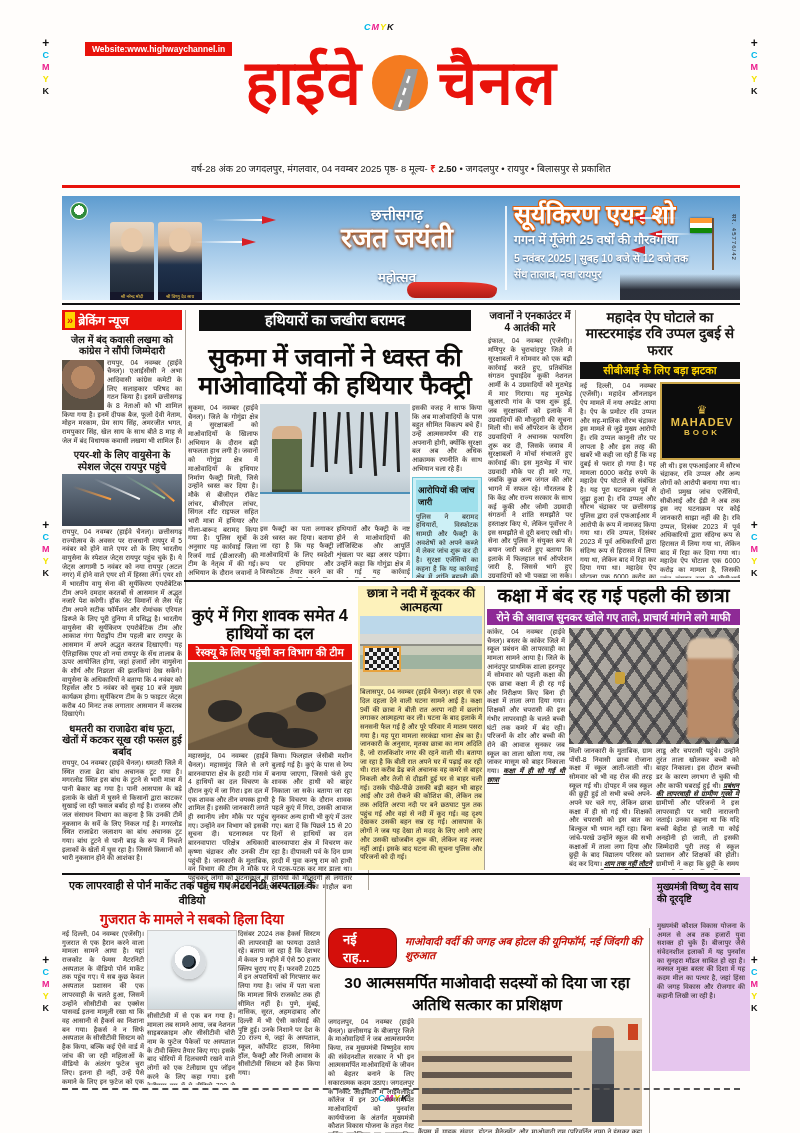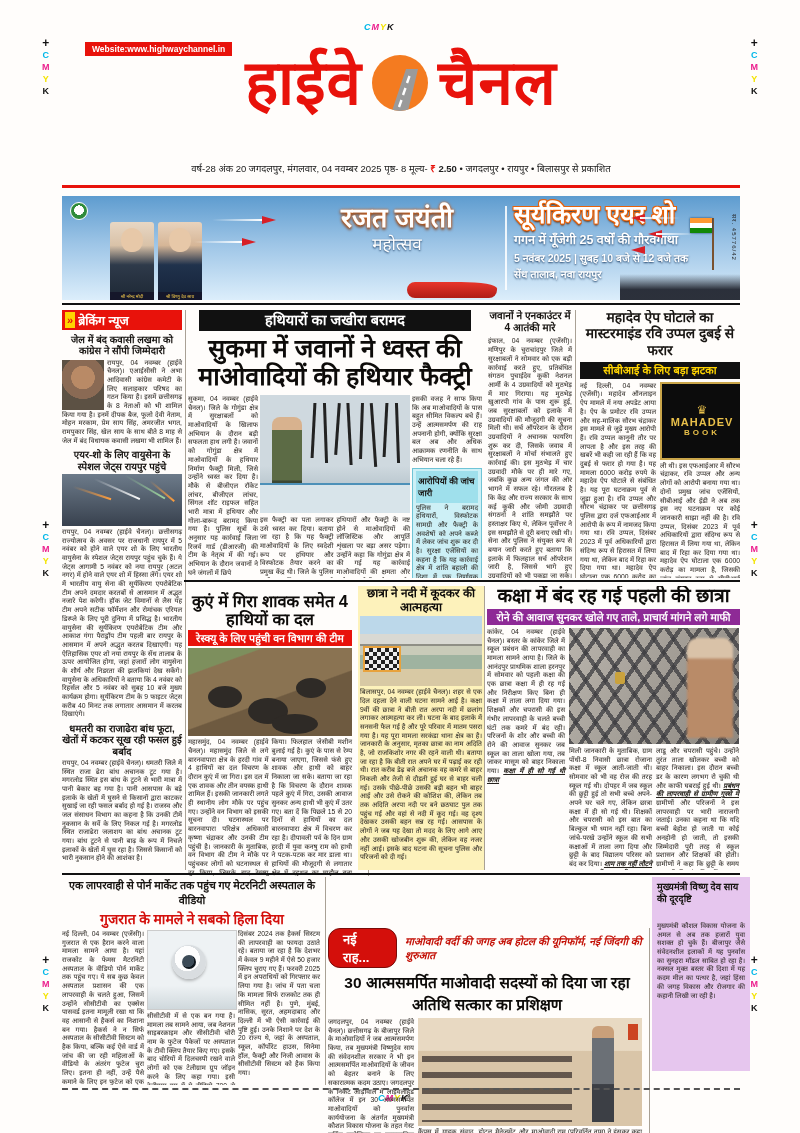--- a/index.html
+++ b/index.html
@@ -36,21 +36,21 @@
   .banner{left:62px;top:196px;width:678px;height:104px;background:linear-gradient(180deg,#5e9ccf 0%,#9cc4e6 45%,#dceefb 100%);overflow:hidden;}
   .banner .portrait{position:absolute;bottom:0;width:44px;height:78px;border-radius:3px 3px 0 0;}
   .pm{left:48px;background:linear-gradient(180deg,#e8d7c4 0%,#d9c2a8 30%,#2e3a4a 55%,#1d2734 100%);}
   .cm{left:96px;background:linear-gradient(180deg,#e9d3bd 0%,#d6b697 30%,#20324c 55%,#152238 100%);}
   .portrait .head{position:absolute;left:11px;top:6px;width:22px;height:24px;border-radius:50% 50% 45% 45%;background:#e7c8a8;}
   .portrait .cap{position:absolute;left:0;bottom:0;width:100%;background:rgba(20,20,40,.85);color:#ffd34d;font-size:4.5px;text-align:center;padding:1px 0;}
   .banner-logo{position:absolute;left:8px;top:6px;width:16px;height:16px;border-radius:50%;background:radial-gradient(circle at 50% 45%, #fff 0 40%, #2e8b3a 41% 100%);border:1px solid #fff;}
   .silver-block{position:absolute;left:240px;top:8px;width:190px;text-align:center;color:#fff;}
   .silver-l1{font-size:15px;font-weight:bold;text-shadow:0 1px 2px #1a3c63;}
   .silver-l2{font-size:27px;font-weight:900;color:#fff;text-shadow:0 0 3px #e8620b,0 2px 3px #7a2f00;line-height:1.05;}
-  .silver-l3{font-size:17px;font-weight:normal;text-shadow:0 1px 2px #1a3c63;}
+  .silver-l3{font-size:13px;font-weight:bold;text-shadow:0 1px 2px #1a3c63;margin-top:16px;}
   .banner-divide{position:absolute;left:443px;top:10px;width:2px;height:84px;background:rgba(255,255,255,.85);}
   .airshow{position:absolute;left:452px;top:6px;width:200px;color:#fff;}
   .airshow-title{font-size:25px;font-weight:900;line-height:1;color:#fff;
       text-shadow:-1px -1px 0 #e8620b,1px -1px 0 #e8620b,-1px 1px 0 #e8620b,1px 1px 0 #e8620b,0 2px 2px #5a2500;}
   .airshow-sub{font-size:12.5px;font-weight:bold;margin-top:4px;text-shadow:0 1px 2px #1a3c63;}
   .airshow-date{font-size:10.5px;font-weight:bold;margin-top:3px;text-shadow:0 1px 2px #1a3c63;}
   .airshow-venue{font-size:10.5px;font-weight:bold;margin-top:2px;text-shadow:0 1px 2px #1a3c63;}
   .jet{position:absolute;width:0;height:0;border-left:14px solid #d81f26;border-top:4px solid transparent;border-bottom:4px solid transparent;}
   .trail{position:absolute;height:2px;background:linear-gradient(90deg,rgba(255,255,255,0),#fff);}
   .flag{position:absolute;right:28px;top:22px;width:22px;height:15px;background:linear-gradient(180deg,#ff9933 33%,#fff 33% 66%,#128807 66%);box-shadow:0 0 2px #1a3c63;}
@@ -73,21 +73,21 @@
   .bn-head{display:flex;align-items:center;gap:3px;background:#e8120b;height:20px;padding:0 3px;}
   .bn-chev{background:#ffd400;color:#e8120b;font-weight:900;font-size:11px;line-height:16px;padding:0 2px;}
   .bn-title{color:#fff;font-weight:900;font-size:12.5px;}
   .bn-h{font-size:9.8px;font-weight:900;text-align:center;line-height:1.15;margin:4px 0 2px;}
   .bn-photo1{float:left;width:42px;height:50px;margin:1px 3px 1px 0;background:radial-gradient(circle at 50% 35%,#b98a66 0 30%,#8a6a54 31% 55%,#5c5144 56% 100%);}
   .bn-photo2{width:100%;height:52px;background:linear-gradient(180deg,#6d7b8a,#38414e);margin:2px 0;}
 
   
   .main-art{left:188px;top:310px;width:294px;height:268px;}
   .main-kicker{width:272px;margin:0 auto;font-size:14.5px;height:21px;line-height:21px;}
-  .main-headline{font-size:25px;line-height:1.12;margin-top:3px;}
+  .main-headline{font-size:25px;line-height:1.12;margin-top:12px;}
   .main-grid{display:grid;grid-template-columns:70px 150px 70px;gap:2px;margin-top:5px;}
   .weapons{width:150px;height:118px;background:linear-gradient(180deg,#cfd9df 0 60%,#9fb0ba 100%);}
   .rifle{position:absolute;top:8px;width:3px;height:55px;background:#222;}
   .soldier{position:absolute;left:12px;top:22px;width:30px;height:90px;background:linear-gradient(180deg,#d8b28e 0 14%,#5c6b45 15% 70%,#3c4732 71% 100%);border-radius:8px 8px 0 0;}
   .table-w{position:absolute;left:0;bottom:0;width:100%;height:28px;background:#d8e4ea;border-top:2px solid #4d90b8;}
   .subcols{display:grid;grid-template-columns:1fr 1fr;gap:3px;margin-top:3px;}
   .invest-box{background:#cdf0f6;border:1px solid #6fc4d6;padding:2px 3px;margin-top:3px;}
   .invest-h{font-size:8.6px;font-weight:900;background:#9fe0ec;display:inline-block;padding:4px 2px;margin-bottom:1px;}
 
   
@@ -100,21 +100,21 @@
   .mah-band{background:#111;color:#ffd400;font-weight:900;font-size:11px;text-align:center;height:17px;line-height:17px;margin:3px 0;}
   .mah-grid{display:grid;grid-template-columns:76px 80px;gap:4px;}
   .mah-img{width:80px;height:74px;background:#0c0c0c;display:flex;flex-direction:column;align-items:center;justify-content:center;border:2px solid #caa64a;}
   .mah-img .crown{color:#e9c04a;font-size:12px;line-height:1;}
   .mah-img .t1{color:#e9c04a;font-weight:900;font-size:11px;letter-spacing:1px;}
   .mah-img .t2{color:#e9c04a;font-weight:bold;font-size:8px;letter-spacing:3px;}
 
   .hdiv1{left:184px;top:580px;width:556px;height:2px;background:#111;}
 
   
-  .elephant{left:188px;top:592px;width:164px;height:284px;border-right:1px solid #a9a195;padding-right:16px;}
+  .elephant{left:188px;top:606px;width:164px;height:284px;border-right:1px solid #a9a195;padding-right:16px;}
   .ele-h{font-size:16.5px;line-height:1.1;}
   .red-band{background:#e8120b;font-size:10.6px;height:16px;line-height:16px;margin:2px 0;}
   .ele-photo{width:100%;height:88px;background:linear-gradient(160deg,#7d8f5d 0 18%,#8a7352 19% 55%,#6e5a40 56% 100%);}
   .ele-blob{position:absolute;background:#2e2a26;border-radius:50%;}
   .twocol{display:grid;grid-template-columns:1fr 1fr;gap:3px;margin-top:2px;}
 
   .suicide{left:358px;top:586px;width:122px;height:284px;background:#fdf2bb;border-right:1px solid #a9a195;padding:0 2px;}
   .sui-h{font-size:11.8px;line-height:1.15;margin-top:1px;}
   .sui-photo{width:100%;height:70px;background:linear-gradient(180deg,#bcd8ea 0 35%,#c9cbb9 36% 55%,#9fb3a0 56% 75%,#d8c9a4 76% 100%);margin:2px 0;}
   .bridge{position:absolute;left:0;top:18px;width:100%;height:10px;background:#d9d9d3;border-bottom:2px solid #8f8f86;}
@@ -244,20 +244,21 @@
         <div class="head"></div>
         <div class="cap">श्री विष्णु देव साय</div>
       </div>
 
   <div class="jet" style="left:200px;top:20px;"></div>
   <div class="trail" style="left:150px;top:23px;width:50px;"></div>
   <div class="jet" style="left:180px;top:42px;"></div>
   <div class="trail" style="left:132px;top:45px;width:48px;"></div>
 
   <div class="silver-block">
+    <div class="silver-l1">छत्तीसगढ़</div>
     <div class="silver-l2">रजत जयंती</div>
     <div class="silver-l3">महोत्सव</div>
   </div>
   <div class="banner-divide"></div>
 
   <div class="airshow">
     <div class="airshow-title">सूर्यकिरण एयर शो</div>
     <div class="airshow-sub">गगन में गूँजेगी 25 वर्षों की गौरवगाथा</div>
     <div class="airshow-date">5 नवंबर 2025 | सुबह 10 बजे से 12 बजे तक</div>
     <div class="airshow-venue">सेंध तालाब, नवा रायपुर</div>

